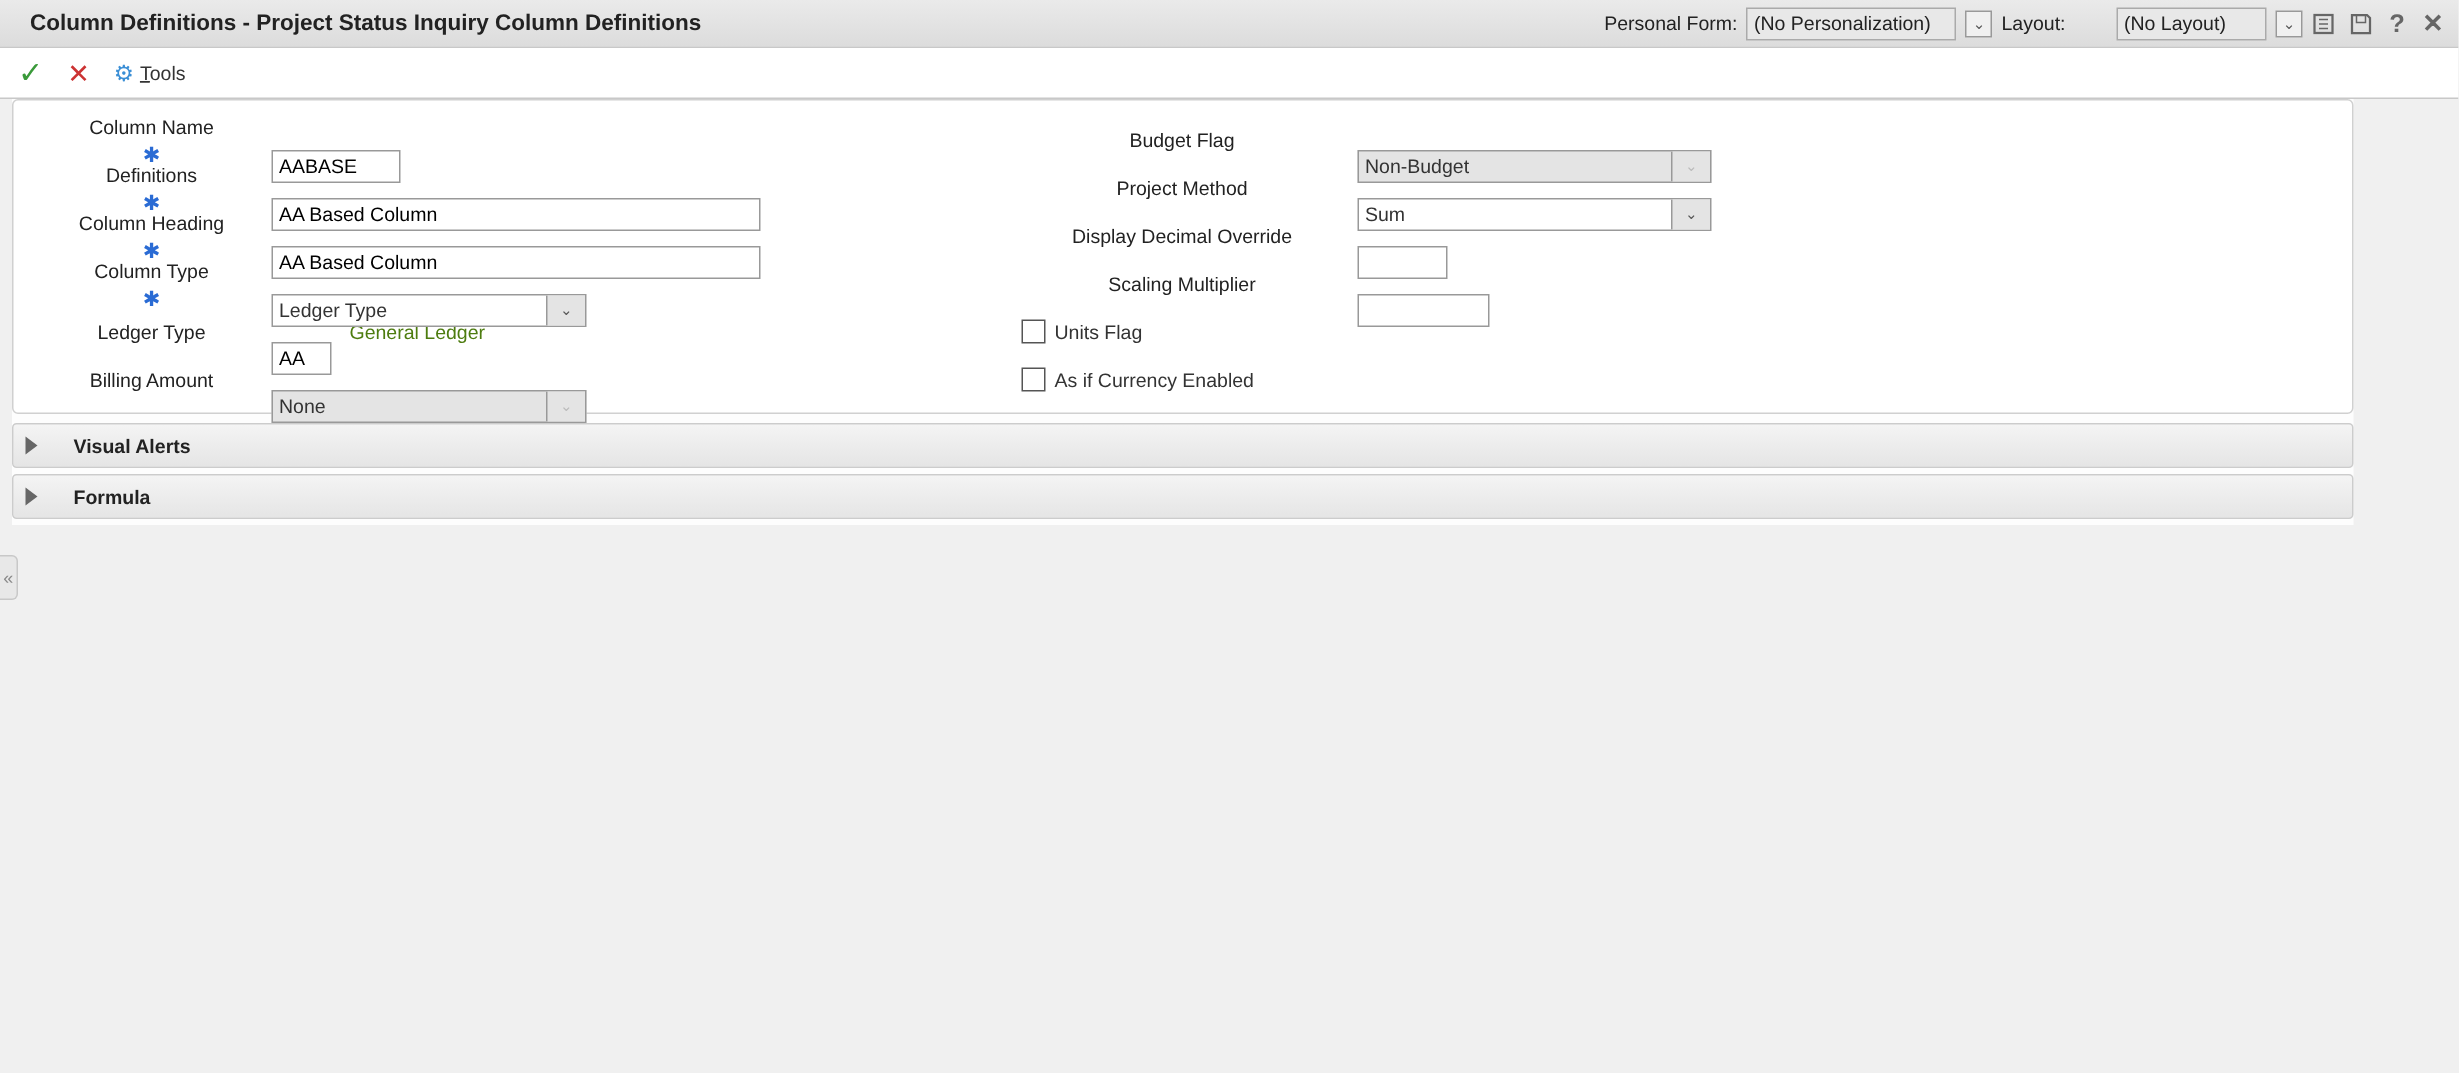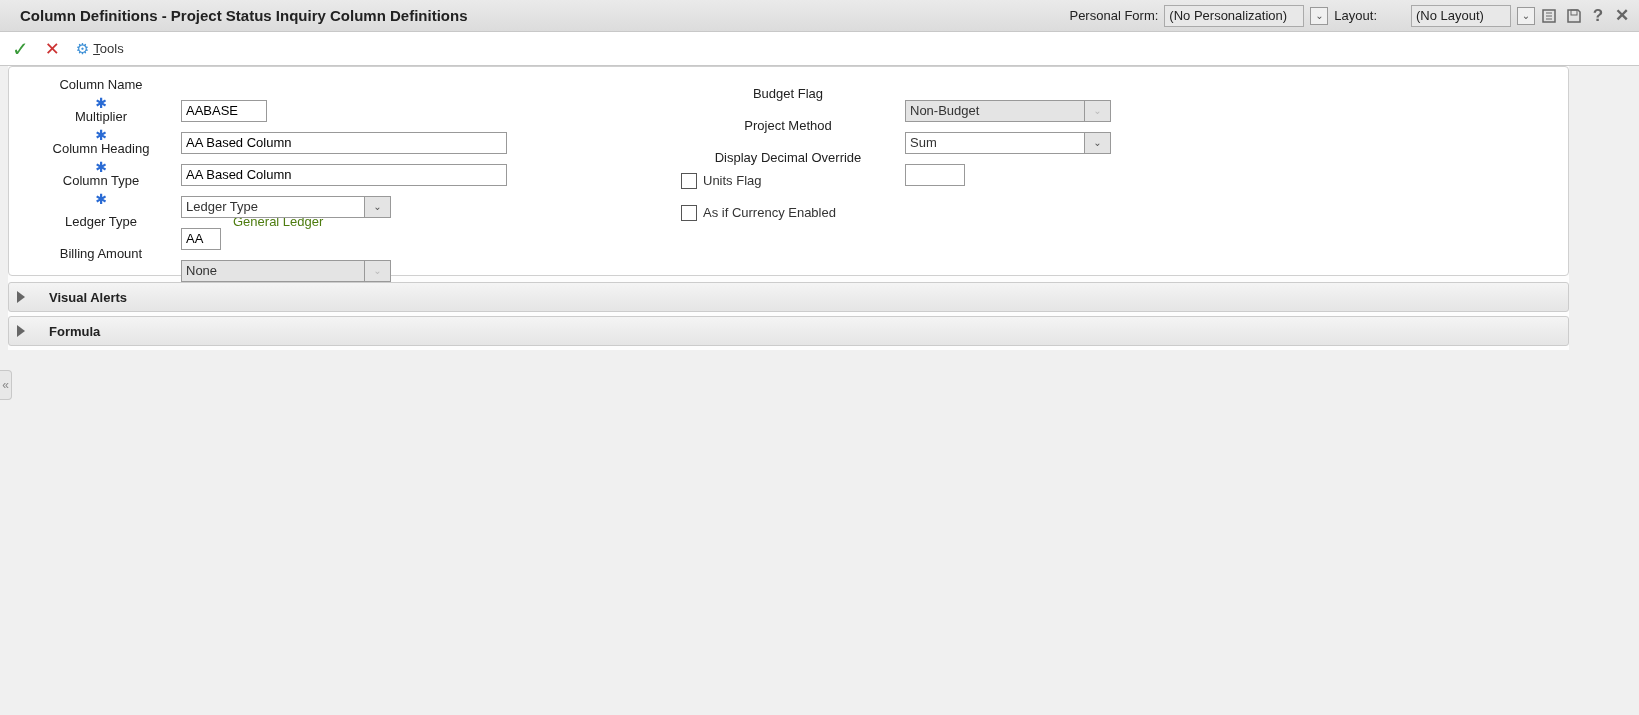--- a/index.html
+++ b/index.html
@@ -135,21 +135,21 @@
     .tin.vs { width: 40px; text-align: left; }
     .tin.num { width: 60px; }
     .tin.num2 { width: 88px; }
     .sel {
       width: 184px;
       display: flex;
       align-items: center;
       position: relative;
       padding-right: 28px;
     }
-    .sel.w2 { width: 206px; }
+    .sel.w2 { width: 236px; }
     .sel .chev2 {
       position: absolute;
       right: 0;
       top: 0;
       width: 26px;
       height: 100%;
       border-left: 1px solid #999;
       background: #e4e4e4;
       display: flex;
       align-items: center;
@@ -167,21 +167,21 @@
     }
     .chk {
       width: 16px;
       height: 16px;
       border: 1px solid #555;
       background: #fff;
       display: inline-block;
     }
     .chk-row {
       display: flex;
-      align-items: flex-start;
+      align-items: center;
       gap: 6px;
       height: 32px;
       padding-left: 10px;
     }
     .col-right .flabel { width: 234px; }
     .accordion {
       border: 1px solid #ccc;
       border-radius: 3px;
       background: linear-gradient(#f4f4f4, #e5e5e5);
       height: 30px;
@@ -277,21 +277,21 @@
           <div class="flabel">
             <span>Column Name</span>
             <span class="req">✱</span>
           </div>
           <div class="fval">
             <input class="tin sm" value="AABASE" style="">
           </div>
         </div>
         <div class="frow">
           <div class="flabel">
-            <span>Multiplier</span>
+            <span>Definitions</span>
             <span class="req">✱</span>
           </div>
           <div class="fval">
             <input class="tin md" value="AA Based Column" style="">
           </div>
         </div>
         <div class="frow">
           <div class="flabel">
             <span>Column Heading</span>
             <span class="req">✱</span>
@@ -358,20 +358,28 @@
           </div>
         </div>
         <div class="frow">
           <div class="flabel">
             <span>Display Decimal Override</span>
           </div>
           <div class="fval">
             <input class="tin num" value="" style="">
           </div>
         </div>
+        <div class="frow">
+          <div class="flabel">
+            <span>Scaling Multiplier</span>
+          </div>
+          <div class="fval">
+            <input class="tin num2" value="" style="">
+          </div>
+        </div>
         <div class="chk-row">
           <span class="chk"></span>
           <span>Units Flag</span>
         </div>
         <div class="chk-row">
           <span class="chk"></span>
           <span>As if Currency Enabled</span>
         </div>
       </div>
     </div>

